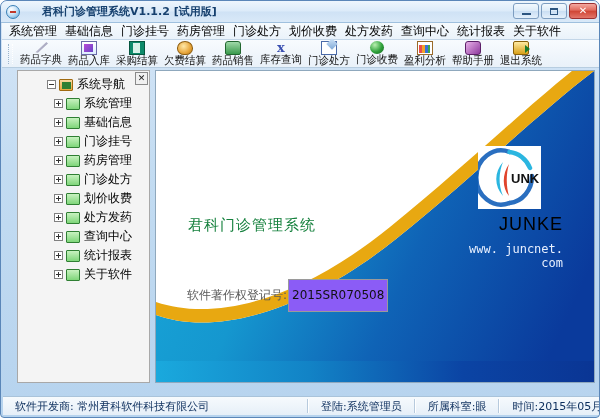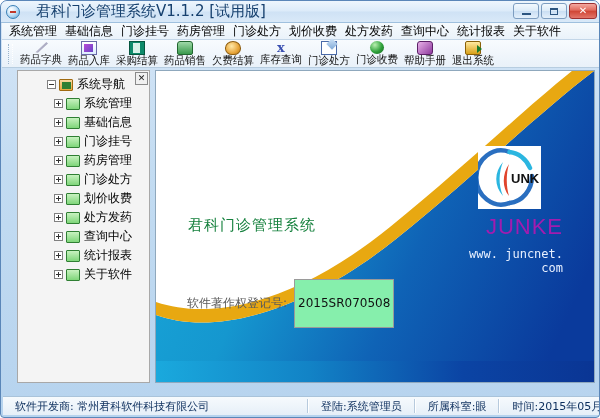--- a/index.html
+++ b/index.html
@@ -43,23 +43,23 @@
     position: relative;
   }
   .title-icon::after {
     content: "";
     position: absolute;
     left: 3px; top: 5px;
     width: 6px; height: 2px;
     background: #c0392b;
   }
   .title-text {
-    margin-left: 16px;
-    font-size: 15px;
-    font-weight: normal;
+    margin-left: 22px;
+    font-size: 11px;
+    font-weight: bold;
     color: #16406e;
     white-space: nowrap;
   }
   .winbtns {
     position: absolute;
     right: 4px; top: 2px;
     display: flex;
     gap: 2px;
   }
   .winbtn {
@@ -293,42 +293,42 @@
     white-space: nowrap;
   }
   .copyright-label {
     font-size: 12px;
     font-weight: normal;
     color: #5a5a5a;
   }
   .copyright-value {
     font-size: 12px;
     color: #111111;
-    background: #86efac;
+    background: #8b5cf6;
     border: 1px solid #9a9a9a;
-    padding: 16px 3px;
-    margin-left: 7px;
+    padding: 8px 3px;
+    margin-left: 1px;
     line-height: 15px;
   }
   .logo-block {
     position: absolute;
     left: 299px; top: 75px;
     width: 108px;
     text-align: right;
   }
   .logo-card {
     width: 63px; height: 63px;
     background: #ffffff;
     margin: 0 auto;
     position: relative;
   }
   .logo-brand {
     margin-top: 5px;
-    font-size: 22px;
-    color: #a21caf;
+    font-size: 18px;
+    color: #000000;
     letter-spacing: 1px;
     font-family: "Liberation Sans", sans-serif;
   }
   .logo-url {
     margin-top: 7px;
     font-size: 12px;
     color: #e8f0ff;
     font-family: "DejaVu Sans Mono", monospace;
     letter-spacing: 0px;
   }
@@ -404,38 +404,42 @@
     </div>
     <div class="tb-btn">
       <span class="tb-ico ico-doc-in"></span>
       <span class="tb-label">药品入库</span>
     </div>
     <div class="tb-btn">
       <span class="tb-ico ico-book"></span>
       <span class="tb-label">采购结算</span>
     </div>
     <div class="tb-btn">
+      <span class="tb-ico ico-coin"></span>
+      <span class="tb-label">欠费结算</span>
+    </div>
+    <div class="tb-btn">
       <span class="tb-ico ico-bottle"></span>
       <span class="tb-label">药品销售</span>
     </div>
     <div class="tb-btn">
-      <span class="tb-ico ico-coin"></span>
-      <span class="tb-label">欠费结算</span>
-    </div>
-    <div class="tb-btn">
       <span class="tb-ico ico-x">x</span>
       <span class="tb-label">库存查询</span>
     </div>
     <div class="tb-btn">
       <span class="tb-ico ico-form"></span>
       <span class="tb-label">门诊处方</span>
     </div>
     <div class="tb-btn">
       <span class="tb-ico ico-ball"></span>
       <span class="tb-label">门诊收费</span>
+    </div>
+    <div class="tb-btn">
+      <span class="tb-ico ico-bar"></span>
+      <span class="tb-label">盈利分析</span>
     </div>
     <div class="tb-btn">
       <span class="tb-ico ico-help"></span>
       <span class="tb-label">帮助手册</span>
     </div>
     <div class="tb-btn">
       <span class="tb-ico ico-exit"></span>
       <span class="tb-label">退出系统</span>
     </div>
   </div>

